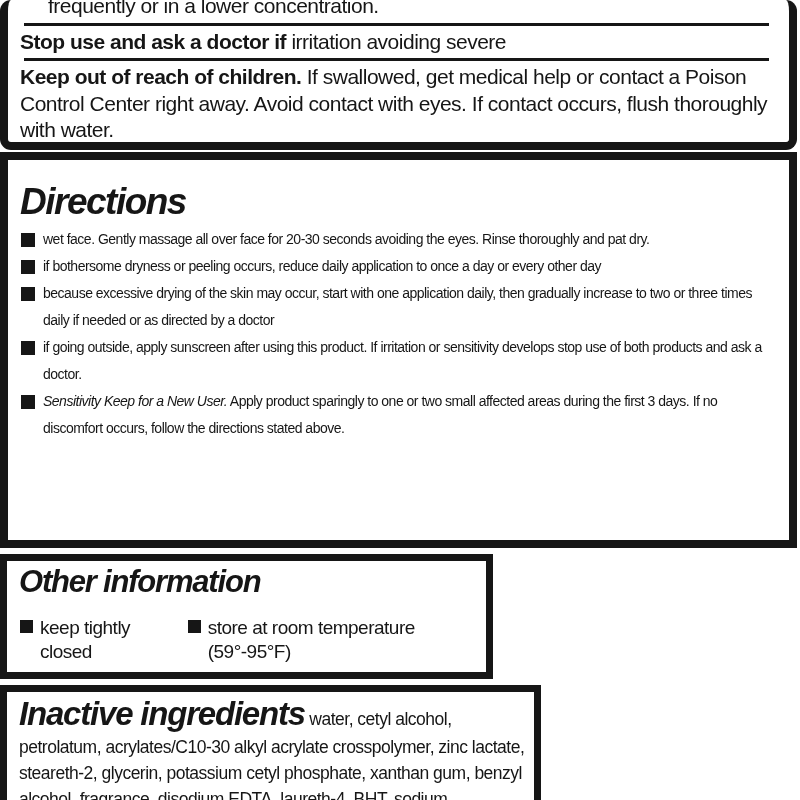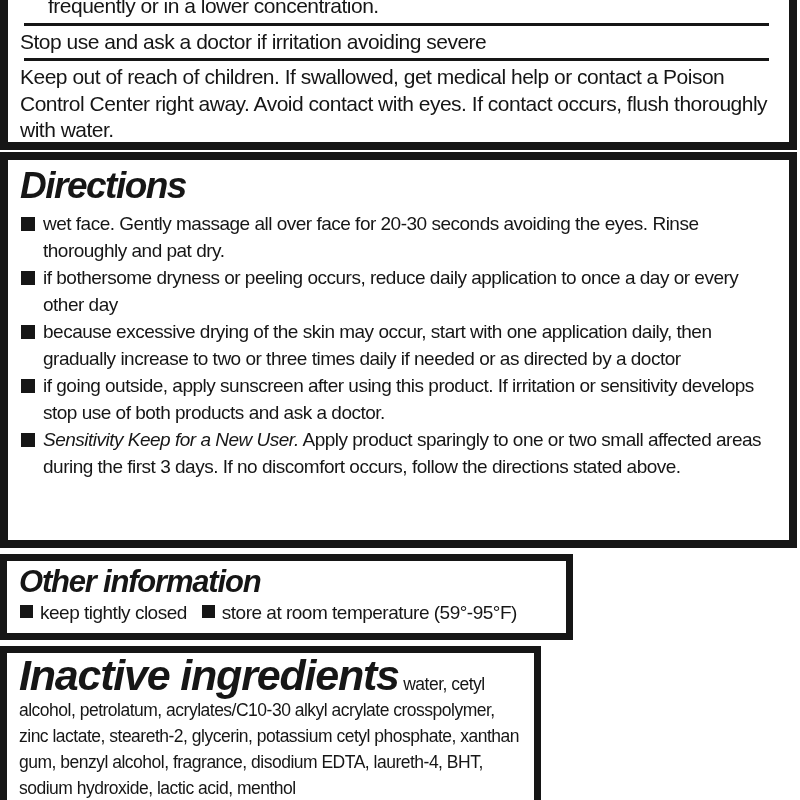--- a/index.html
+++ b/index.html
@@ -8,63 +8,64 @@
     font-family:"Liberation Sans",sans-serif;color:#161616;
     -webkit-font-smoothing:antialiased;
   }
   .page{position:relative;width:800px;height:800px;overflow:hidden;background:#fff;}
   .box{box-sizing:border-box;background:#fff;border:8px solid #161616;}
 
   
   .box-warnings{
     width:797px;height:150px;border-top:none;overflow:hidden;
     padding:0 16px 0 12px;
+    border-radius:11px;
   }
   .warn-line{margin:2px 0;font-size:21px;line-height:26.5px;letter-spacing:-0.5px;}
   .cont-line{margin:-7px 0 1px;padding-left:28px;}
   .rule{height:3px;background:#161616;margin:3px 4px;}
 
   
   .box-directions{
     width:797px;min-height:396px;margin-top:2px;
-    padding:4px 14px 8px 12px;
+    padding:20px 14px 8px 12px;
   }
   .h-big{
     margin:0 0 2px 0;font-style:italic;font-weight:bold;
     font-size:37px;line-height:44px;letter-spacing:-1.5px;
   }
   .bullet{display:flex;margin:0;}
   .sq{flex:0 0 auto;width:14px;height:14px;background:#161616;margin:7px 8px 0 1px;}
   .sq-sm{flex:0 0 auto;width:13px;height:13px;background:#161616;margin:4px 7px 0 1px;}
-  .btext{margin:0;font-size:19px;line-height:27px;letter-spacing:-0.5px;}
+  .btext{margin:0;font-size:14px;line-height:27px;letter-spacing:-0.5px;}
   .btext i{font-style:italic;}
 
   
   .box-other{
-    width:573px;margin-top:6px;border-width:7px;
+    width:493px;margin-top:6px;border-width:7px;
     padding:2px 10px 8px 12px;
   }
   .h-med{
     margin:0;font-style:italic;font-weight:bold;
     font-size:31px;line-height:38px;letter-spacing:-1.2px;
   }
-  .other-row{display:flex;gap:14px;margin-top:0;}
+  .other-row{display:flex;gap:14px;margin-top:15px;}
   .other-item{display:flex;font-size:19px;line-height:24px;letter-spacing:-0.5px;}
 
   
   .box-inactive{
     width:541px;margin-top:6px;border-width:7px;min-height:163px;
     padding:2px 8px 10px 12px;
   }
   .inactive-p{margin:0;font-size:17.5px;line-height:26px;letter-spacing:-0.5px;}
   .h-inline{
     font-style:italic;font-weight:bold;
-    font-size:43px;letter-spacing:-1.2px;line-height:40px;
+    font-size:33px;letter-spacing:-1.2px;line-height:40px;
   }
-  b{font-weight:normal;}
+  b{font-weight:bold;}
 </style>
 </head>
 <body>
 
 <div class="page">
 
   <section class="box box-warnings">
     <p class="warn-line cont-line">frequently or in a lower concentration.</p>
     <div class="rule"></div>
     <p class="warn-line"><b>Stop use and ask a doctor if</b> <span>irritation avoiding severe</span></p>

